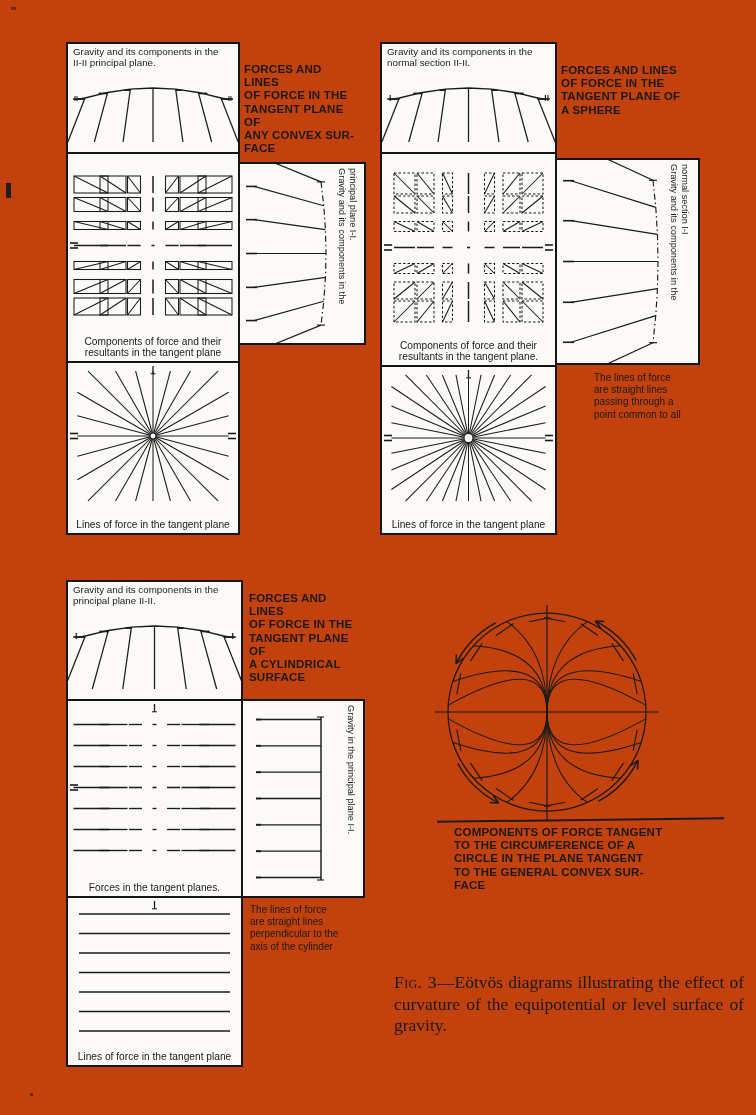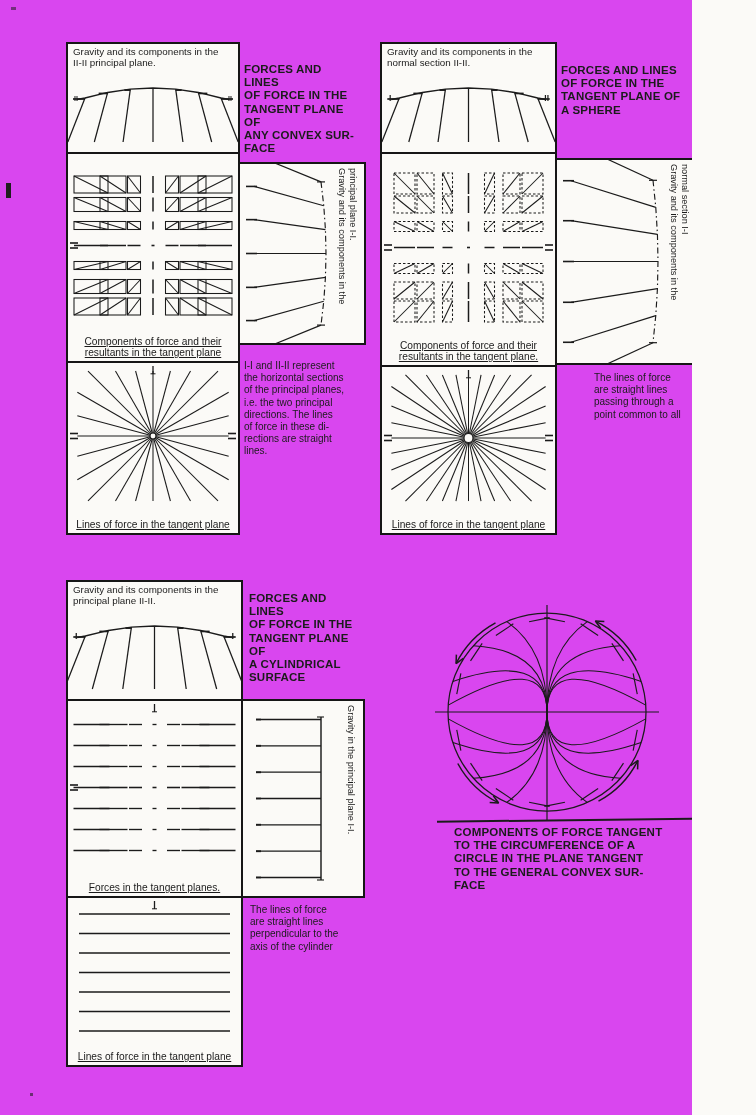--- a/index.html
+++ b/index.html
@@ -1,22 +1,22 @@
 <!DOCTYPE html>
 <html><head>
 <meta charset="utf-8">
 <style>
   html,body{margin:0;padding:0;}
   body{background:#fbfaf7;color:#1b1b1b;font-family:"Liberation Sans",sans-serif;}
-  #page{position:relative;width:692px;height:1115px;background:#d946ef;overflow:hidden;}
+  #page{position:relative;width:756px;height:1115px;background:#c2410c;overflow:hidden;}
   .box{position:absolute;border:2px solid #161616;box-sizing:border-box;background:#fbfaf7;}
   .box svg{position:absolute;inset:0;width:100%;height:100%;}
   .sidesvg{position:absolute;left:0;top:0;height:100%;}
   .btitle{position:absolute;top:2px;left:5px;right:2px;font:400 9.8px/11px "Liberation Sans",sans-serif;white-space:pre-line;z-index:2;}
-  .bcap{position:absolute;left:2px;right:2px;bottom:2px;text-align:center;font:400 10.2px/11.6px "Liberation Sans",sans-serif;white-space:pre-line;z-index:2;text-decoration:underline;}
+  .bcap{position:absolute;left:2px;right:2px;bottom:2px;text-align:center;font:400 10.2px/11.6px "Liberation Sans",sans-serif;white-space:pre-line;z-index:2;}
   .heading{position:absolute;font:700 11.5px/13.2px "Liberation Sans",sans-serif;white-space:pre-line;letter-spacing:.2px;}
   .note{position:absolute;font:400 10px/12.2px "Liberation Sans",sans-serif;white-space:pre-line;}
   .vlabel{position:absolute;top:4px;bottom:2px;right:1px;writing-mode:vertical-lr;text-orientation:mixed;
           font:400 9.2px/11.5px "Liberation Sans",sans-serif;white-space:pre-line;}
   .rule{position:absolute;border-top:2.2px solid #1b1b1b;}
   .figcap{position:absolute;font:400 17.5px/21.5px "Liberation Serif",serif;text-align:justify;}
   .figcap .sc{font-variant:small-caps;letter-spacing:.4px;}
   .artifact{position:absolute;background:#1f1f1f;}
 </style>
 </head>
@@ -199,28 +199,20 @@
         <circle cx="85" cy="73" r="3" fill="#fbfaf7" stroke="#1b1b1b" stroke-width="1.1"></circle>
         <line x1="2" y1="70.5" x2="10" y2="70.5" stroke="#1b1b1b" stroke-width="1.6"></line>
         <line x1="2" y1="75.5" x2="10" y2="75.5" stroke="#1b1b1b" stroke-width="1.6"></line>
         <line x1="160" y1="70.5" x2="168" y2="70.5" stroke="#1b1b1b" stroke-width="1.6"></line>
         <line x1="160" y1="75.5" x2="168" y2="75.5" stroke="#1b1b1b" stroke-width="1.6"></line>
         <line x1="85" y1="3" x2="85" y2="11" stroke="#1b1b1b" stroke-width="1.3"></line>
         <line x1="82.5" y1="10.8" x2="87.5" y2="10.8" stroke="#1b1b1b" stroke-width="1"></line>
       </svg>
     <div class="bcap">Lines of force in the tangent plane</div>
   </div>
-  <div class="note" style="left:244px;top:360px;width:122px">I-I and II-II represent
-the horizontal sections
-of the principal planes,
-i.e. the two principal
-directions. The lines
-of force in these di-
-rections are straight
-lines.</div>
 
   <div class="box" style="left:380px;top:42px;width:177px;height:112px">
     <svg viewBox="0 0 173 108">
         <path d="M9.299999999999997,55.5 L17.299999999999997,54 L40.36666666666667,48.44444444444444 L63.43333333333334,45.111111111111114 L86.5,44 L109.56666666666666,45.111111111111114 L132.63333333333333,48.44444444444444 L155.7,54 l8,1.5" fill="none" stroke="#1b1b1b" stroke-width="1.4"></path>
         <line x1="17.299999999999997" y1="54" x2="-0.19885057471264744" y2="98" stroke="#1b1b1b" stroke-width="1.25"></line>
         <line x1="17.299999999999997" y1="55" x2="5.299999999999997" y2="55" stroke="#1b1b1b" stroke-width="1.7"></line>
         <line x1="40.36666666666667" y1="48.44444444444444" x2="26.794459102902376" y2="98" stroke="#1b1b1b" stroke-width="1.25"></line>
         <line x1="40.36666666666667" y1="49.44444444444444" x2="31.366666666666667" y2="49.44444444444444" stroke="#1b1b1b" stroke-width="1.7"></line>
         <line x1="63.43333333333334" y1="45.111111111111114" x2="56.044549125168245" y2="98" stroke="#1b1b1b" stroke-width="1.25"></line>
         <line x1="63.43333333333334" y1="46.111111111111114" x2="57.43333333333334" y2="46.111111111111114" stroke="#1b1b1b" stroke-width="1.7"></line>
@@ -589,17 +581,20 @@
       <line x1="205.94360206446947" y1="160.35557096694674" x2="198.68252734746065" y2="165.67316383910378" stroke="#1b1b1b" stroke-width="1.5"></line>
       <line x1="205.94360206446947" y1="160.35557096694674" x2="205.5954592312226" y2="169.34883492213336" stroke="#1b1b1b" stroke-width="1.5"></line>
     </svg>
   <div class="rule" style="left:437px;top:819px;width:287px;transform:rotate(-.7deg)"></div>
   <div class="heading" style="left:454px;top:826px;width:286px">COMPONENTS OF FORCE TANGENT
 TO THE CIRCUMFERENCE OF A
 CIRCLE IN THE PLANE TANGENT
 TO THE GENERAL CONVEX SUR-
 FACE</div>
 
+  <div class="figcap" style="left:394px;top:972px;width:350px">
+    <span class="sc">Fig. 3</span><span>—Eötvös diagrams illustrating the effect of curvature of the equipotential or level surface of gravity.</span>
+  </div>
 
   <div class="artifact" style="left:6px;top:183px;width:5px;height:15px"></div>
   <div class="artifact" style="left:11px;top:7px;width:5px;height:3px;opacity:.55"></div>
   <div class="artifact" style="left:30px;top:1093px;width:3px;height:3px;opacity:.6"></div>
 </div>
 
 </body></html>

